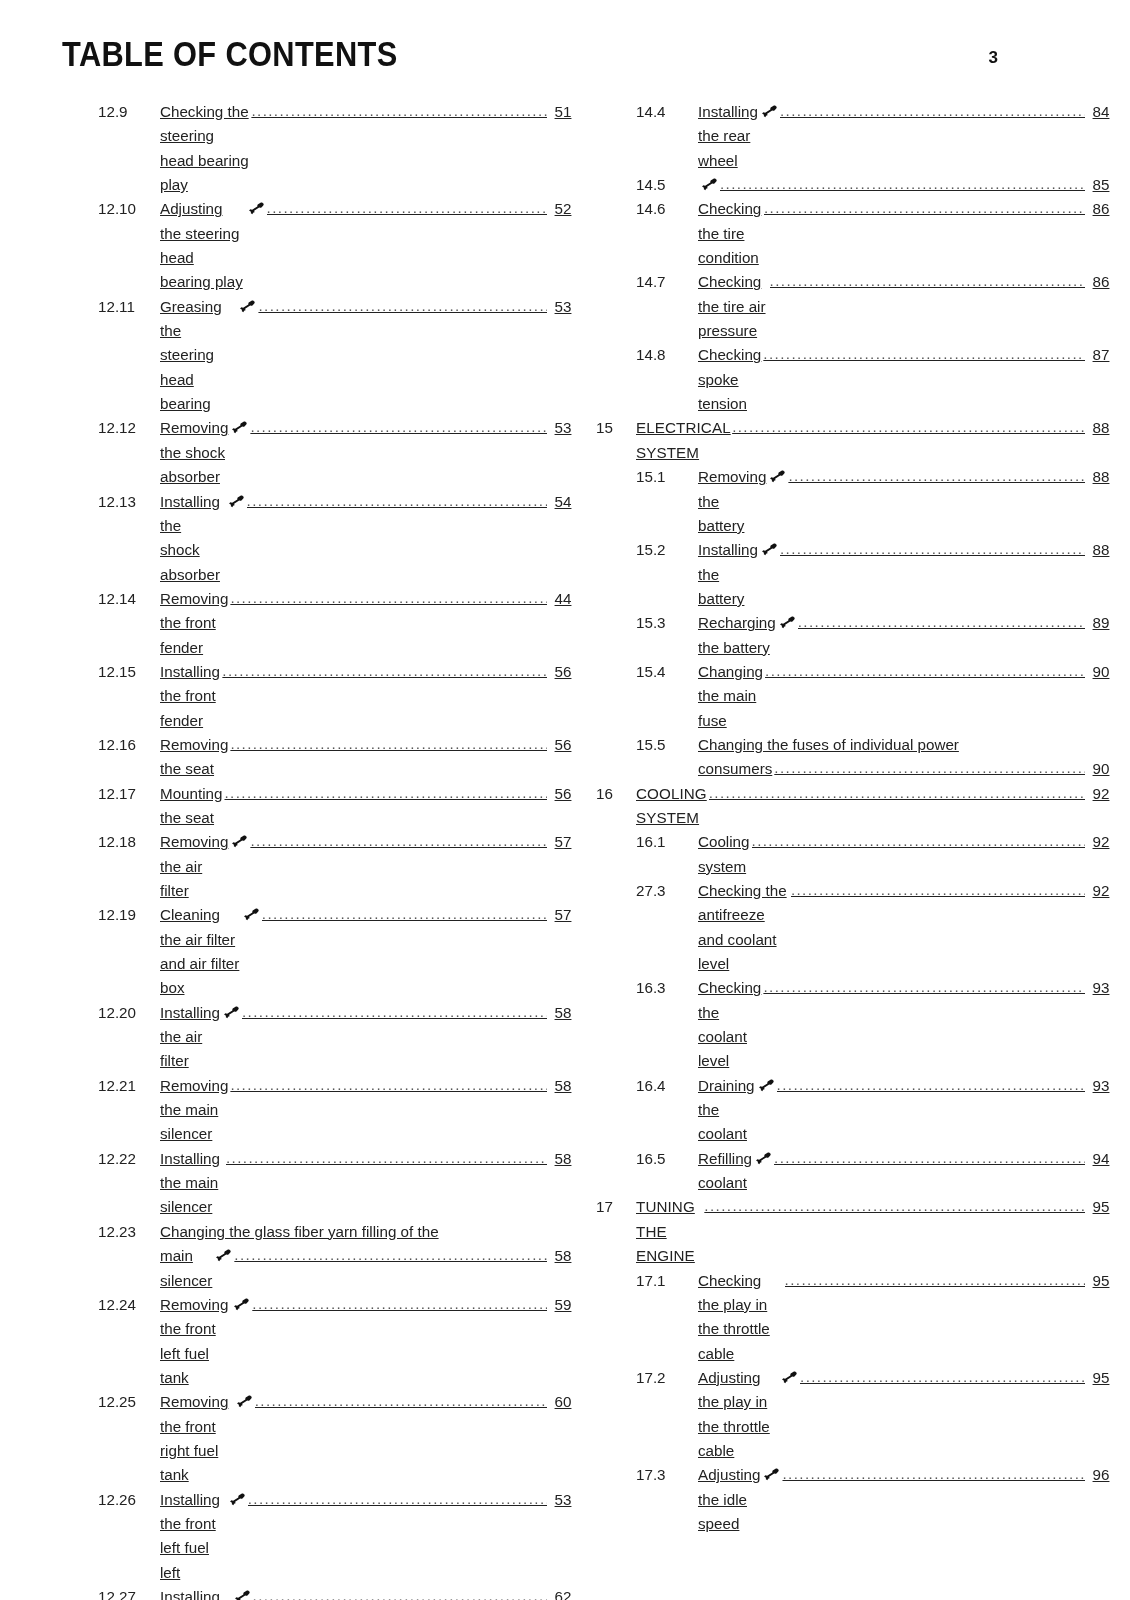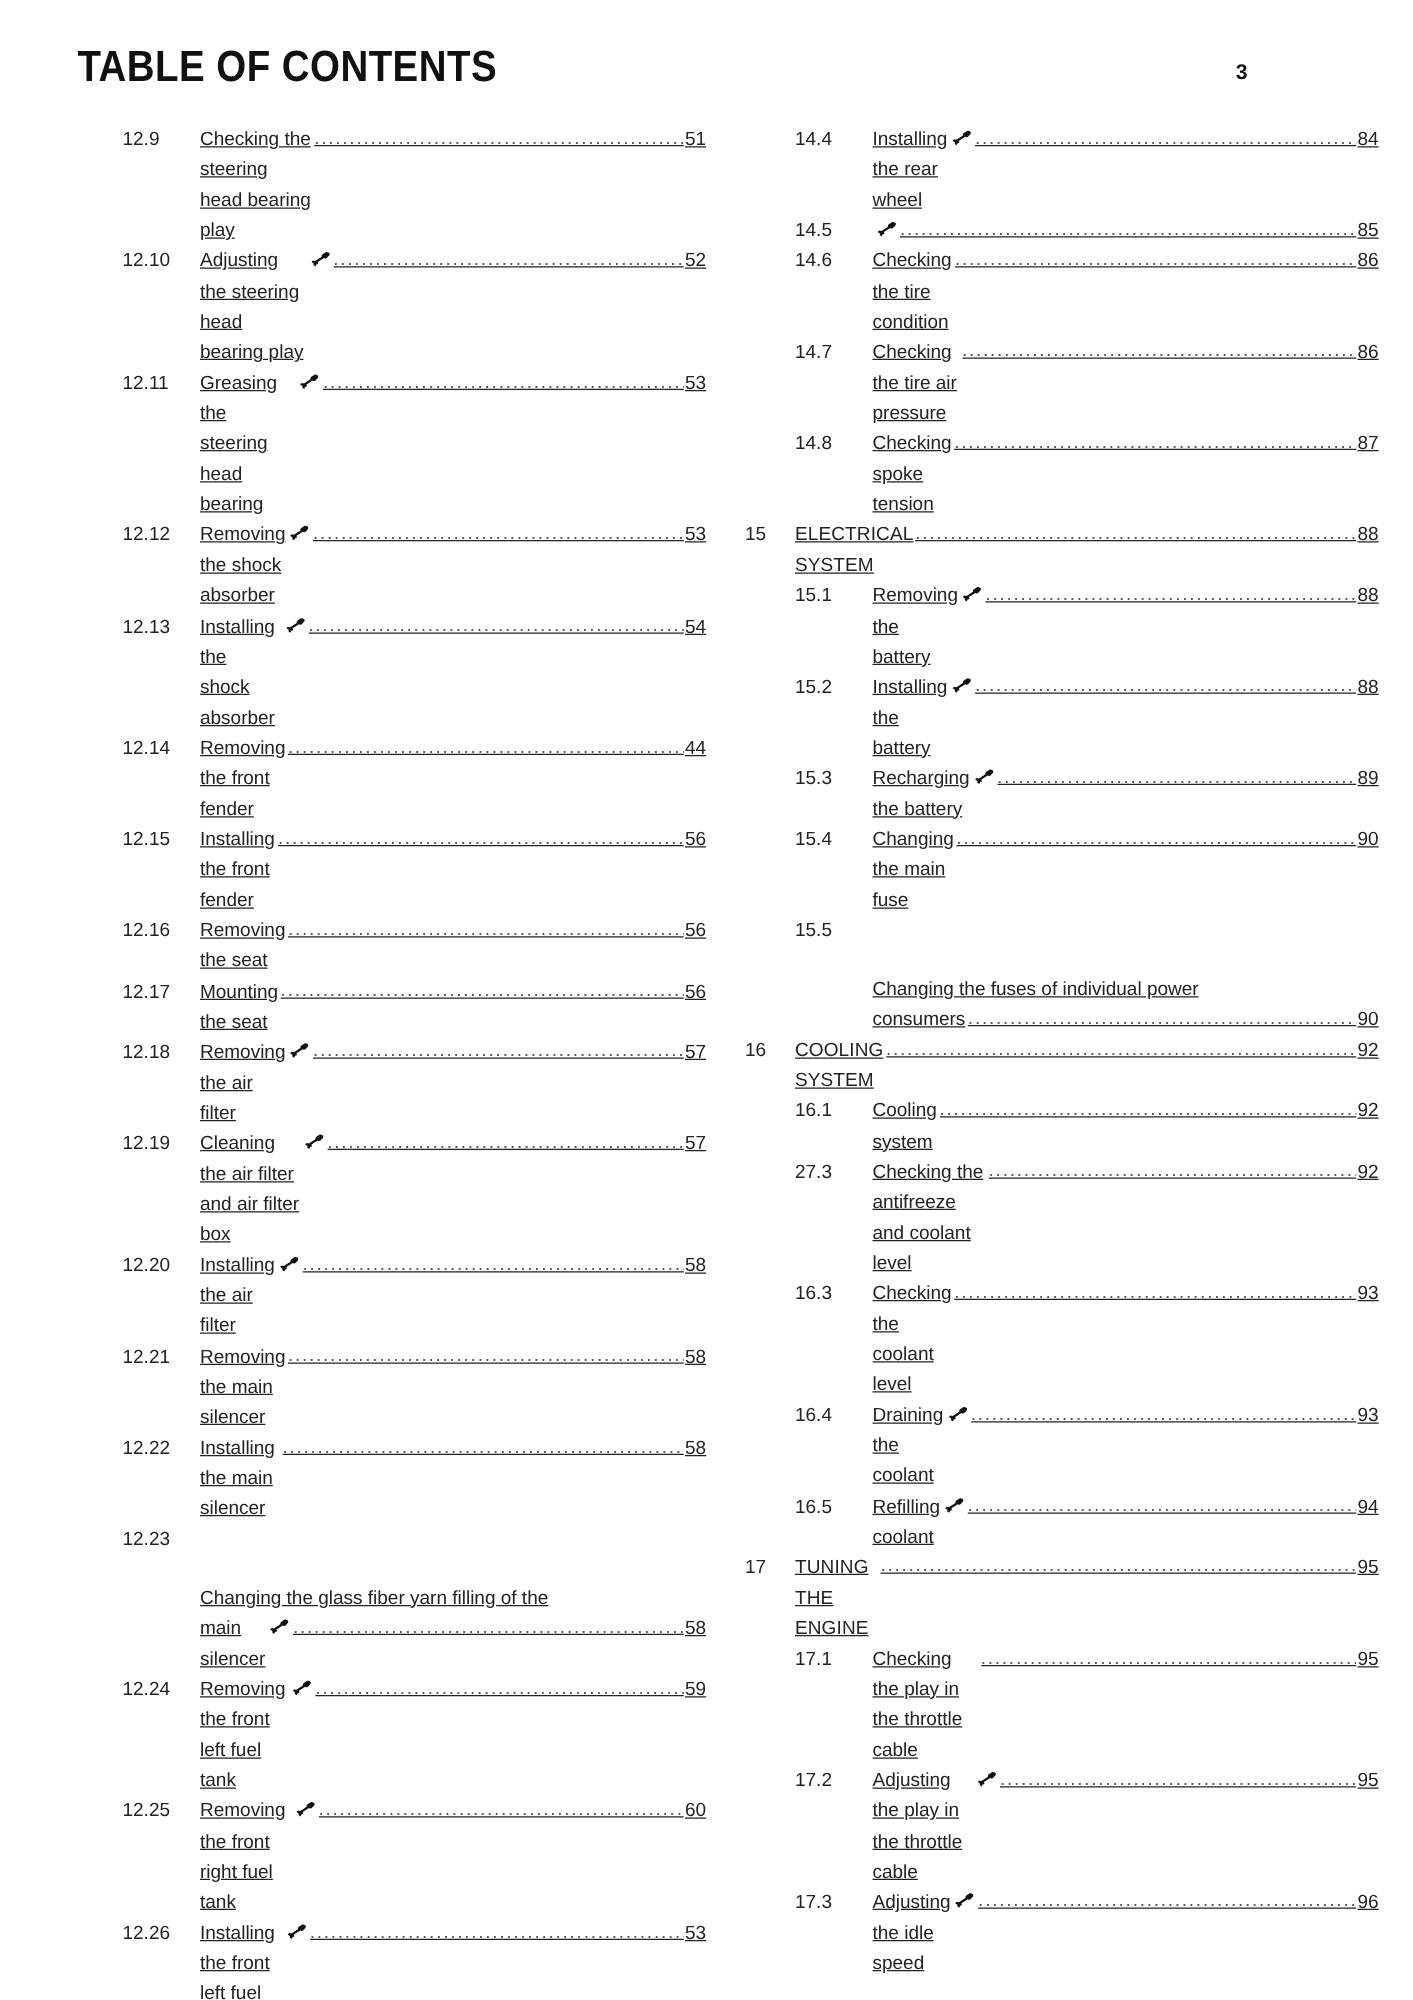--- a/index.html
+++ b/index.html
@@ -98,39 +98,38 @@
     flex: 1 1 auto;
     overflow: hidden;
     white-space: nowrap;
     color: #555555;
     letter-spacing: 1.4px;
     margin: 0 1px 0 2px;
     transform: translateY(-1px);
   }
   .page-no {
     flex: 0 0 auto;
-    text-align: left;
+    text-align: center;
     width: 30px;
     color: #222222;
   }
 
   
   .lvl1 .entry-title {
     text-transform: none;
     letter-spacing: 0.1px;
   }
 
   
   .toc-entry.wrap { flex-wrap: nowrap; }
   .toc-entry.wrap .entry-main {
     flex-wrap: wrap;
   }
   .toc-entry.wrap .entry-title {
     flex: 0 0 100%;
-    margin-top: 47px;
   }
   .wrap-line {
     display: flex;
     align-items: baseline;
     width: 100%;
   }
   .wrap-line .leader { flex: 1 1 auto; }
 
   
   .wrench-icon {

